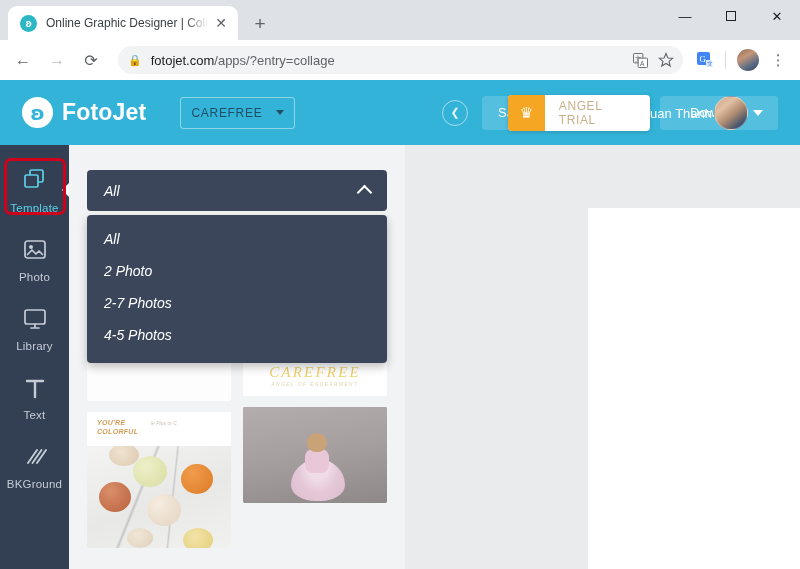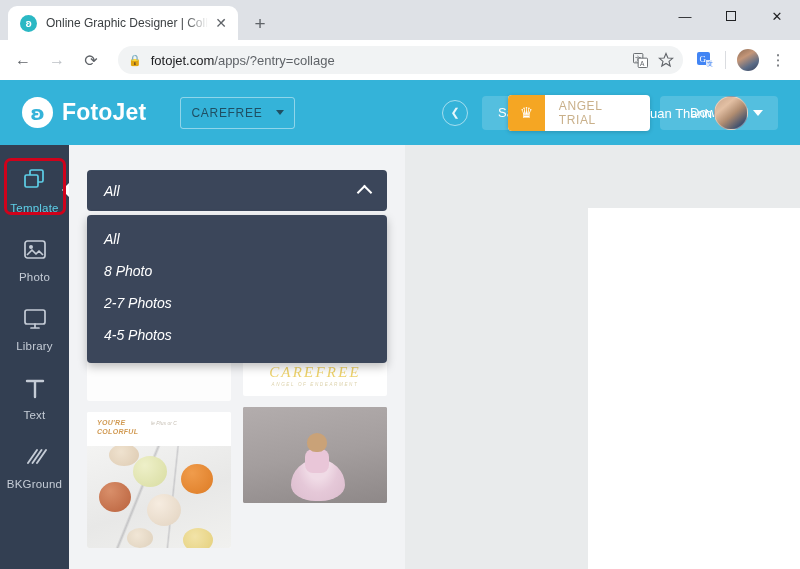--- a/index.html
+++ b/index.html
@@ -498,21 +498,21 @@
 
       <div class="panel">
 
         <div class="filter-select">
           <span>All</span>
           <span class="chev-up"></span>
         </div>
 
         <div class="dropdown">
           <div class="dd-item">All</div>
-          <div class="dd-item">8 Photo</div>
+          <div class="dd-item">2 Photo</div>
           <div class="dd-item">2-7 Photos</div>
           <div class="dd-item">4-5 Photos</div>
         </div>
 
         <div class="thumb-grid">
 
           <div class="thumb-col">
             <div class="thumb t-popsicle">
               <div class="photo"></div>
               <div class="stick"></div>

